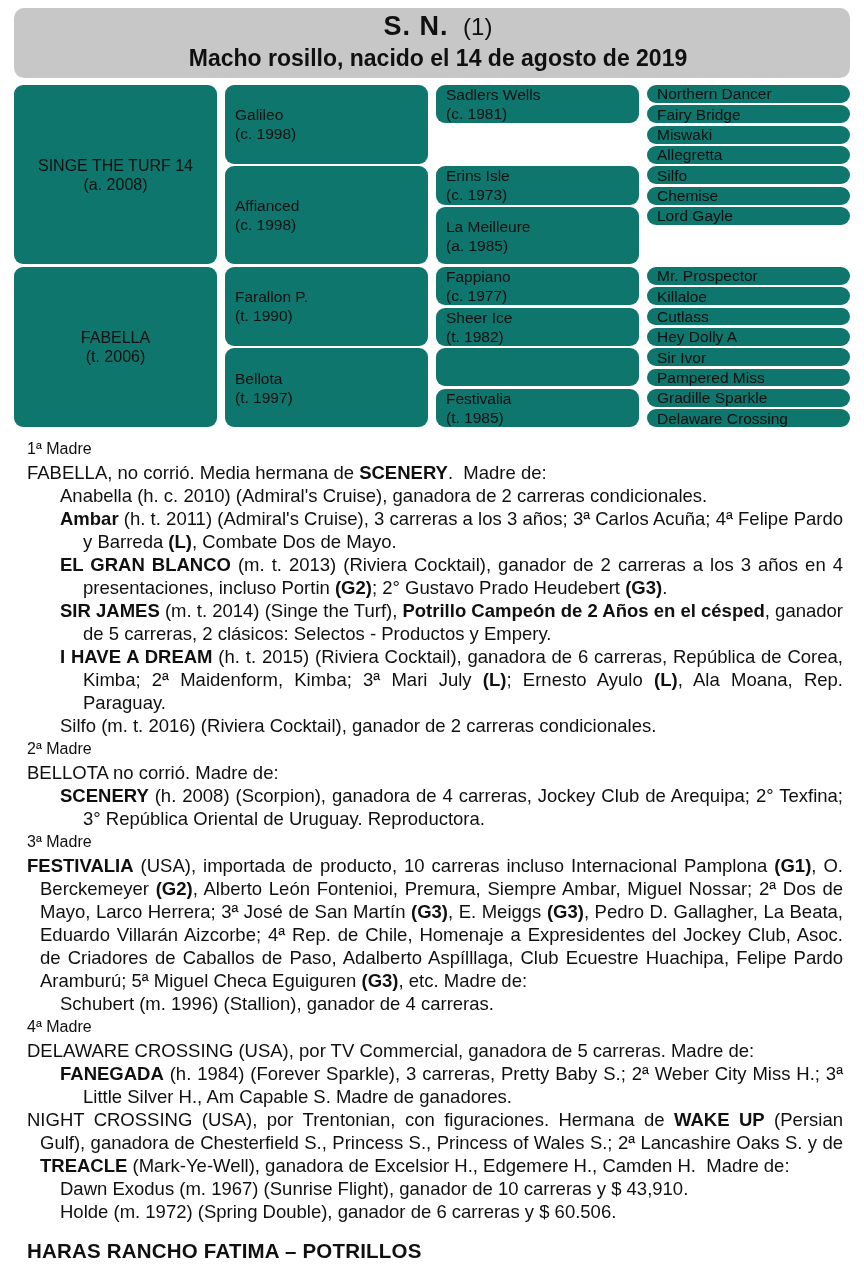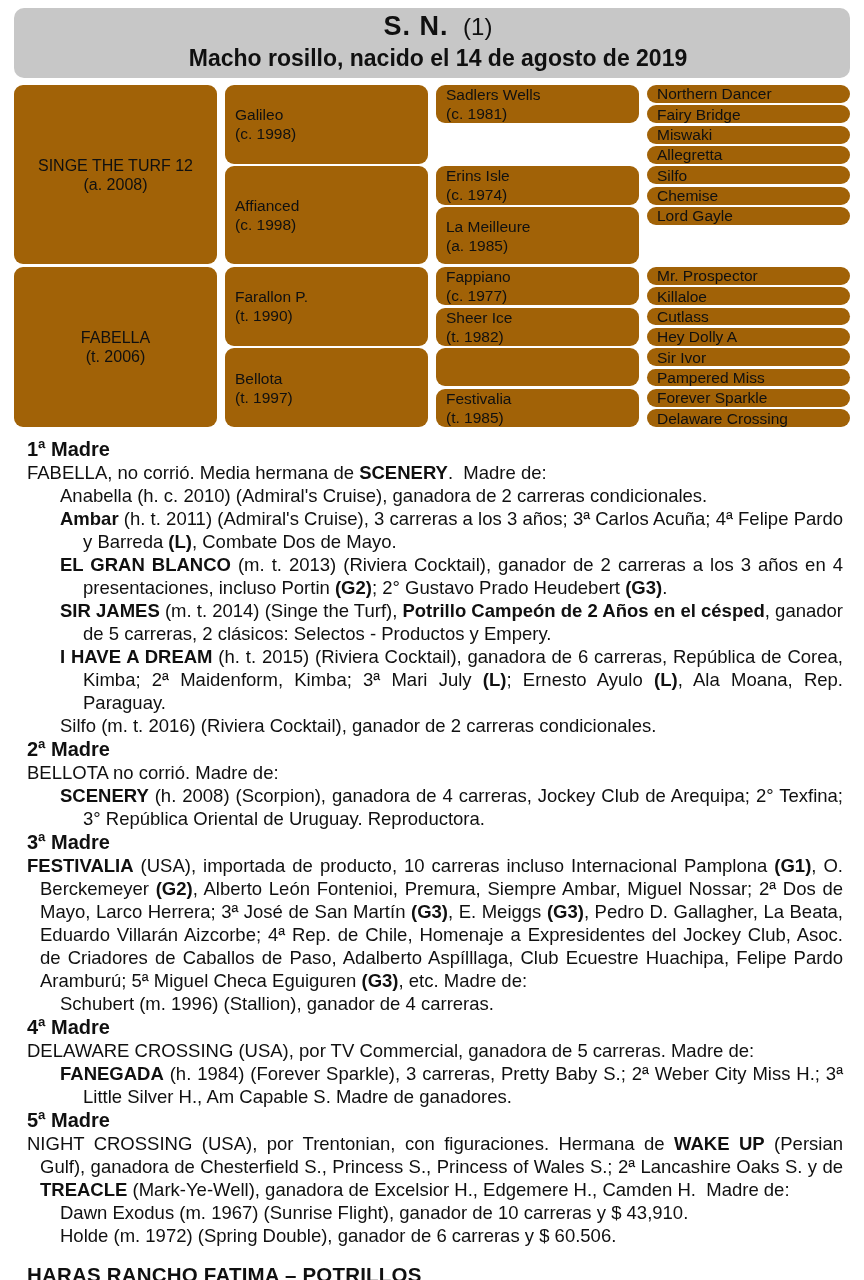--- a/index.html
+++ b/index.html
@@ -22,34 +22,34 @@
 
   .pedigree {
     margin:0 14px;
     height:342px;
     display:grid;
     grid-template-columns:1fr 1fr 1fr 1fr;
     grid-template-rows:repeat(16, 1fr);
     gap:2.5px 8px;
   }
   .pcell {
-    background:#a16207;
+    background:#0f766e;
     border-radius:9px;
     padding:0 10px;
     display:flex;
     flex-direction:column;
     justify-content:center;
     font-size:15.5px;
     line-height:19px;
     overflow:hidden;
   }
   .pcell.center { align-items:center; text-align:center; font-size:16px; }
 
   .notes { margin:10px 21px 0 27px; }
-  .sec-h { font-weight:bold; font-size:20px; line-height:24px; }
+  .sec-h { font-weight:normal; font-size:16px; line-height:24px; }
   .para  { font-size:18.5px; line-height:23px; text-align:justify; }
   .para.lv0 { padding-left:13px; text-indent:-13px; }
   .para.lv1 { padding-left:56px; text-indent:-23px; }
   .b { font-weight:bold; }
 
   .footer {
     margin:16px 27px 0 27px;
     font-weight:bold;
     font-size:20.5px;
     letter-spacing:0.2px;
@@ -61,21 +61,21 @@
 <div class="header-box">
   <div class="title-line">
     <span class="title-main">S. N.</span>
     <span class="title-num">(1)</span>
   </div>
   <div class="subtitle">Macho rosillo, nacido el 14 de agosto de 2019</div>
 </div>
 
 <div class="pedigree">
     <div class="pcell center" style="grid-area: 1 / 1 / span 8;">
-      <div>SINGE THE TURF 12</div>
+      <div>SINGE THE TURF 14</div>
       <div>(a. 2008)</div>
     </div>
     <div class="pcell center" style="grid-area: 9 / 1 / span 8;">
       <div>FABELLA</div>
       <div>(t. 2006)</div>
     </div>
     <div class="pcell" style="grid-area: 1 / 2 / span 4;">
       <div>Galileo</div>
       <div>(c. 1998)</div>
     </div>
@@ -90,21 +90,21 @@
     <div class="pcell" style="grid-area: 13 / 2 / span 4;">
       <div>Bellota</div>
       <div>(t. 1997)</div>
     </div>
     <div class="pcell" style="grid-area: 1 / 3 / span 2;">
       <div>Sadlers Wells</div>
       <div>(c. 1981)</div>
     </div>
     <div class="pcell" style="grid-area: 5 / 3 / span 2;">
       <div>Erins Isle</div>
-      <div>(c. 1974)</div>
+      <div>(c. 1973)</div>
     </div>
     <div class="pcell" style="grid-area: 7 / 3 / span 2;">
       <div>La Meilleure</div>
       <div>(a. 1985)</div>
     </div>
     <div class="pcell" style="grid-area: 9 / 3 / span 2;">
       <div>Fappiano</div>
       <div>(c. 1977)</div>
     </div>
     <div class="pcell" style="grid-area: 11 / 3 / span 2;">
@@ -155,21 +155,21 @@
     <div class="pcell" style="grid-area: 12 / 4 / span 1;">
       <div>Hey Dolly A</div>
     </div>
     <div class="pcell" style="grid-area: 13 / 4 / span 1;">
       <div>Sir Ivor</div>
     </div>
     <div class="pcell" style="grid-area: 14 / 4 / span 1;">
       <div>Pampered Miss</div>
     </div>
     <div class="pcell" style="grid-area: 15 / 4 / span 1;">
-      <div>Forever Sparkle</div>
+      <div>Gradille Sparkle</div>
     </div>
     <div class="pcell" style="grid-area: 16 / 4 / span 1;">
       <div>Delaware Crossing</div>
     </div>
   </div>
 
 <div class="notes">
     <div class="sec-h">1ª Madre</div>
     <div class="para lv0"><span>FABELLA, no corrió. Media hermana de </span><span class="b">SCENERY</span><span>. &nbsp;Madre de:</span></div>
     <div class="para lv1"><span>Anabella (h. c. 2010) (Admiral's Cruise), ganadora de 2 carreras condicionales.</span></div>
@@ -180,19 +180,18 @@
     <div class="para lv1"><span>Silfo (m. t. 2016) (Riviera Cocktail), ganador de 2 carreras condicionales.</span></div>
     <div class="sec-h">2ª Madre</div>
     <div class="para lv0"><span>BELLOTA no corrió. Madre de:</span></div>
     <div class="para lv1"><span class="b">SCENERY</span><span> (h. 2008) (Scorpion), ganadora de 4 carreras, Jockey Club de Arequipa; 2° Texfina; 3° República Oriental de Uruguay. Reproductora.</span></div>
     <div class="sec-h">3ª Madre</div>
     <div class="para lv0"><span class="b">FESTIVALIA</span><span> (USA), importada de producto, 10 carreras incluso Internacional Pamplona </span><span class="b">(G1)</span><span>, O. Berckemeyer </span><span class="b">(G2)</span><span>, Alberto León Fontenioi, Premura, Siempre Ambar, Miguel Nossar; 2ª Dos de Mayo, Larco Herrera; 3ª José de San Martín </span><span class="b">(G3)</span><span>, E. Meiggs </span><span class="b">(G3)</span><span>, Pedro D. Gallagher, La Beata, Eduardo Villarán Aizcorbe; 4ª Rep. de Chile, Homenaje a Expresidentes del Jockey Club, Asoc. de Criadores de Caballos de Paso, Adalberto Aspílllaga, Club Ecuestre Huachipa, Felipe Pardo Aramburú; 5ª Miguel Checa Eguiguren </span><span class="b">(G3)</span><span>, etc. Madre de:</span></div>
     <div class="para lv1"><span>Schubert (m. 1996) (Stallion), ganador de 4 carreras.</span></div>
     <div class="sec-h">4ª Madre</div>
     <div class="para lv0"><span>DELAWARE CROSSING (USA), por TV Commercial, ganadora de 5 carreras. Madre de:</span></div>
     <div class="para lv1"><span class="b">FANEGADA</span><span> (h. 1984) (Forever Sparkle), 3 carreras, Pretty Baby S.; 2ª Weber City Miss H.; 3ª Little Silver H., Am Capable S. Madre de ganadores.</span></div>
-    <div class="sec-h">5ª Madre</div>
     <div class="para lv0"><span>NIGHT CROSSING (USA), por Trentonian, con figuraciones. Hermana de </span><span class="b">WAKE UP</span><span> (Persian Gulf), ganadora de Chesterfield S., Princess S., Princess of Wales S.; 2ª Lancashire Oaks S. y de </span><span class="b">TREACLE</span><span> (Mark-Ye-Well), ganadora de Excelsior H., Edgemere H., Camden H. &nbsp;Madre de:</span></div>
     <div class="para lv1"><span>Dawn Exodus (m. 1967) (Sunrise Flight), ganador de 10 carreras y $ 43,910.</span></div>
     <div class="para lv1"><span>Holde (m. 1972) (Spring Double), ganador de 6 carreras y $ 60.506.</span></div>
   </div>
 
 <div class="footer">HARAS RANCHO FATIMA – POTRILLOS</div>
 
 </body></html>

